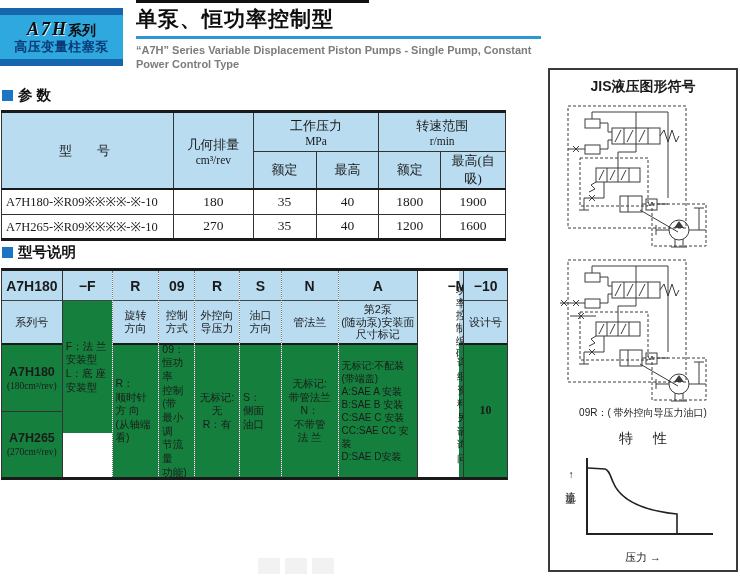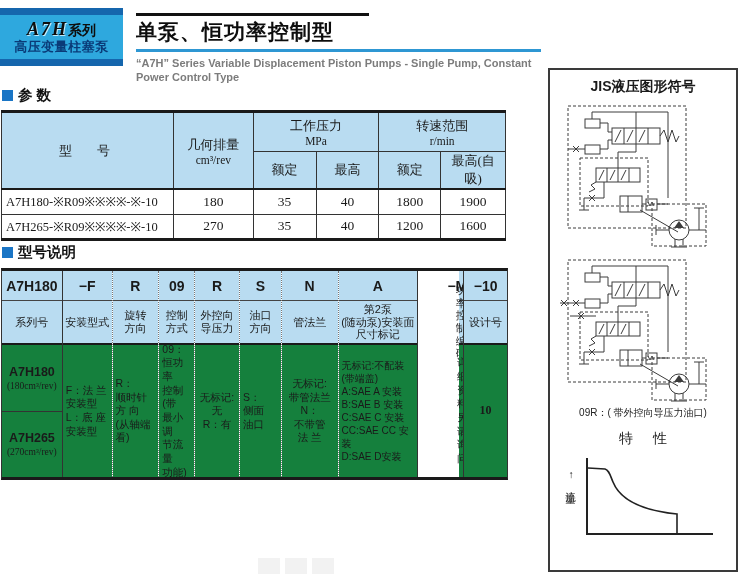--- a/index.html
+++ b/index.html
@@ -15,21 +15,21 @@
   .logo-bar{height:7px;background:#1566ad;}
   .logo-box{background:#2ea8de;height:44px;display:flex;flex-direction:column;
     align-items:center;justify-content:center;line-height:1.1;}
   .logo-line1{font-size:15px;font-weight:bold;color:#101010;white-space:nowrap;}
   .a7h{font-family:Liberation Serif, serif;font-style:italic;font-weight:bold;
     font-size:18px;letter-spacing:2px;color:#0d0d0d;text-shadow:1px 1px 0 #bfeafc;}
   .xl{font-size:14px;color:#0d0d0d;}
   .logo-line2{font-size:13px;font-weight:bold;color:#0a3b78;letter-spacing:.5px;}
 
   
-  .title-block{position:absolute;left:136px;top:13px;width:405px;}
+  .title-block{position:absolute;left:136px;top:0;width:405px;}
   .title-topbar{width:233px;height:3px;background:#111;}
   .page-title{margin:2px 0 3px;font-size:21px;font-weight:bold;letter-spacing:1px;color:#0d0d0d;}
   .title-rule{height:3px;background:#2e97d3;margin:0 0 4px;}
   .page-subtitle{font-size:11px;font-weight:bold;color:#7c7c7c;line-height:1.3;}
 
   
   .section-head{position:absolute;left:2px;display:flex;align-items:center;gap:5px;
     font-weight:bold;font-size:14.5px;color:#111;}
   .sq{width:11px;height:11px;background:#1a75c5;display:inline-block;}
   .sh-params{top:86px;}
@@ -187,21 +187,20 @@
           <div class="ser-disp">(180cm³/rev)</div>
         </div>
         <div class="ser ser2">
           <div class="ser-name">A7H265</div>
           <div class="ser-disp">(270cm³/rev)</div>
         </div>
       </div>
     </div>
     <div class="mcol w1 sep-solid">
       <div class="mcode">−F</div>
-      <div class="mlabel">安装型式</div>
       <div class="mbody al">F：法 兰
 安装型
 L：底 座
 安装型</div>
     </div>
     <div class="mcol w2 sep-dot">
       <div class="mcode">R</div>
       <div class="mlabel">旋转
 方向</div>
       <div class="mbody al">R：
@@ -342,20 +341,21 @@
     <div class="sp-caption">09R：( 带外控向导压力油口)</div>
 
     <div class="sp-char-title">特  性</div>
 
     <div class="chart-wrap">
       <svg width="164" height="100" viewBox="0 0 164 100">
         <path d="M26,8 V84 H152" stroke="#222" stroke-width="2" fill="none"></path>
         <path d="M27,18 L44,19 C48,20 49,25 52,32 C60,52 86,61 116,64 L116,83" stroke="#222" stroke-width="1.6" fill="none"></path>
       </svg>
       <div class="chart-ylabel">↑流量</div>
+      <div class="chart-xlabel">压力 →</div>
     </div>
   </div>
 
   <div class="watermark">
       <i></i>
       <i></i>
       <i></i>
     </div>
 
 </div>

